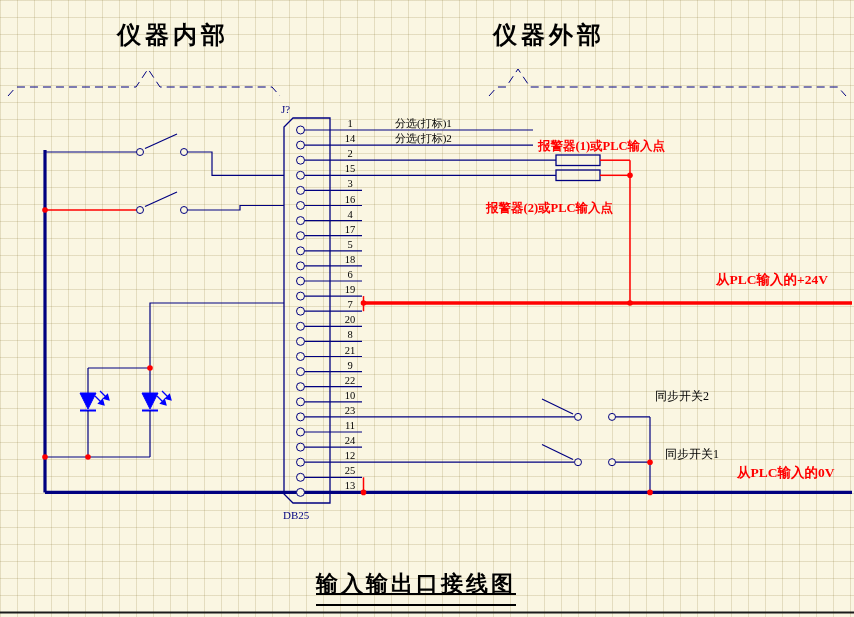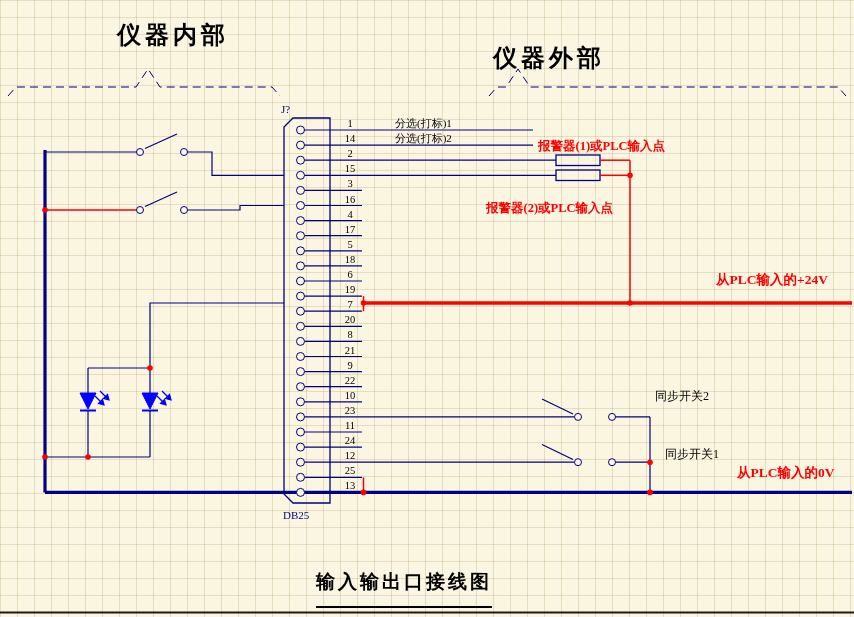--- a/index.html
+++ b/index.html
@@ -32,32 +32,32 @@
   .svg-label{font-family:"Liberation Serif",serif;fill:#000000;font-size:12px;}
   .small-label{font-size:11px;}
   .red-label{fill:#FF0000;font-weight:bold;font-size:12.5px;}
   .big-red{font-size:13.5px;}
   .navy-label{fill:#000080;font-size:11px;}
   .section-title{
     position:absolute;color:#000;font-weight:bold;font-size:24px;
     letter-spacing:4px;font-family:"Liberation Serif",serif;white-space:nowrap;
   }
   .bottom-title{
-    position:absolute;color:#000;font-weight:bold;font-size:19px;
+    position:absolute;color:#000;font-weight:bold;font-size:22px;
     letter-spacing:3px;font-family:"Liberation Serif",serif;
-    border-bottom:2px solid #000;padding-bottom:11px;white-space:nowrap;
+    border-bottom:2px solid #000;padding-bottom:5px;white-space:nowrap;text-decoration:underline;
   }
 </style>
 </head>
 <body>
 
 <div class="sheet">
 
   <div class="section-title" style="left:117px;top:19px;">仪器内部</div>
-  <div class="section-title" style="left:493px;top:19px;margin-top:23px;">仪器外部</div>
+  <div class="section-title" style="left:493px;top:19px;">仪器外部</div>
   <div class="bottom-title" style="left:316px;top:569px;">输入输出口接线图</div>
 
   <svg width="854" height="617" viewBox="0 0 854 617">
 
     <path class="dash" d="M 8 96 L 16 87 L 136 87 L 148 69 L 160 87 L 272 87 L 280 96"></path>
     <path class="dash" d="M 489 96 L 497 87 L 506 87 L 518 69 L 530 87 L 838 87 L 846 96"></path>
 
     <line x1="0" y1="612.5" x2="854" y2="612.5" stroke="#1a1a1a" stroke-width="2"></line>
 
     <g>

